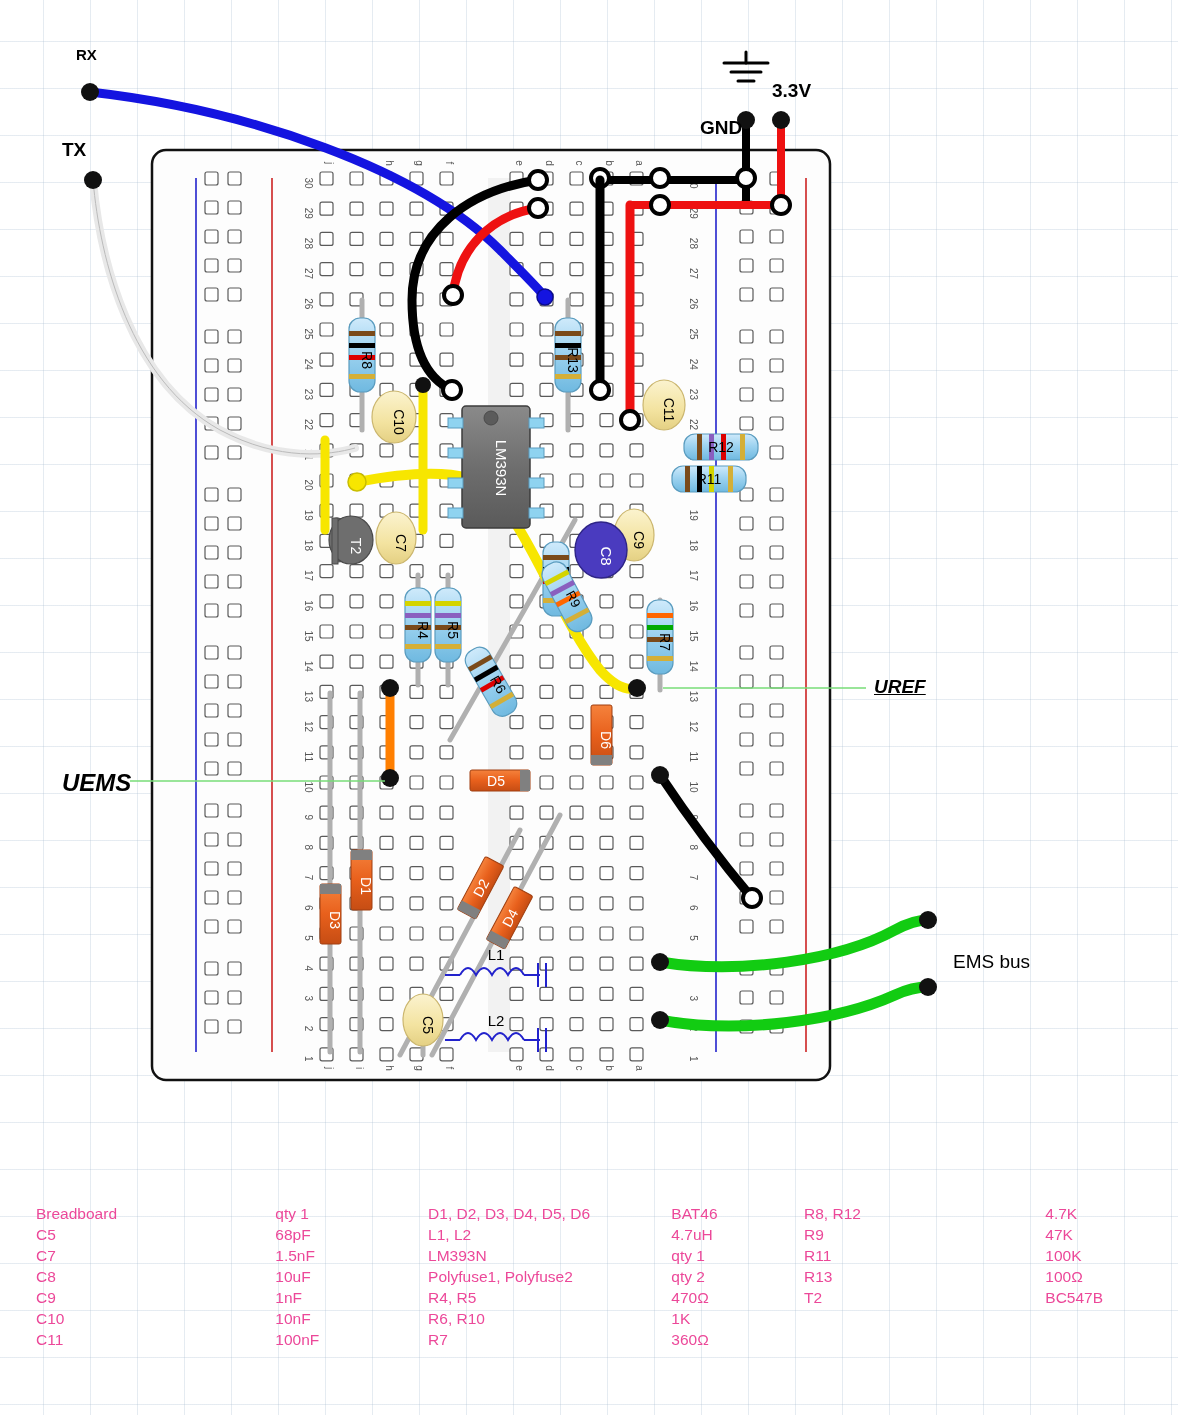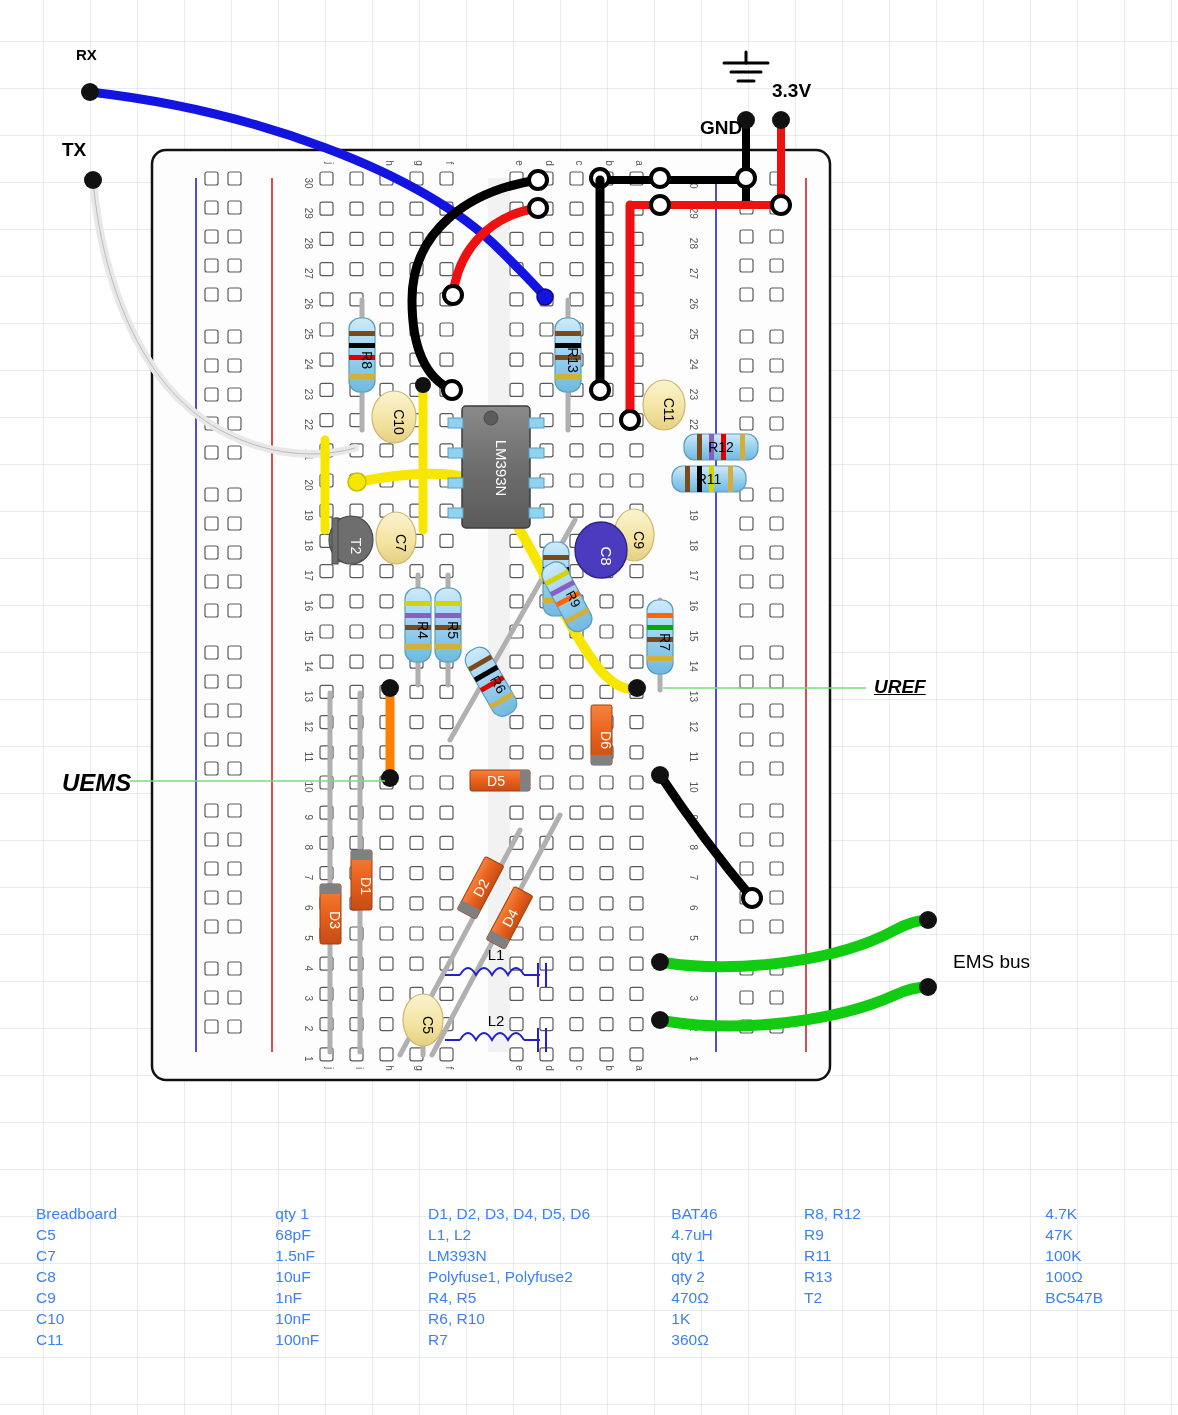--- a/index.html
+++ b/index.html
@@ -39,21 +39,21 @@
   .lbl-bold { font-weight: bold; }
   .lbl-italic { font-style: italic; font-weight: bold; }
 
   
   #bom {
     position: absolute;
     left: 36px;
     top: 1205px;
     width: 1130px;
     font-size: 15.5px;
-    color: #3b82f6;
+    color: #ec4899;
     border-collapse: collapse;
   }
   #bom td {
     padding: 0 0 3px 0;
     vertical-align: top;
     white-space: nowrap;
     font-family: "Liberation Sans", sans-serif;
   }
   #bom td.c0 { width: 238px; }
   #bom td.c1 { width: 152px; }

